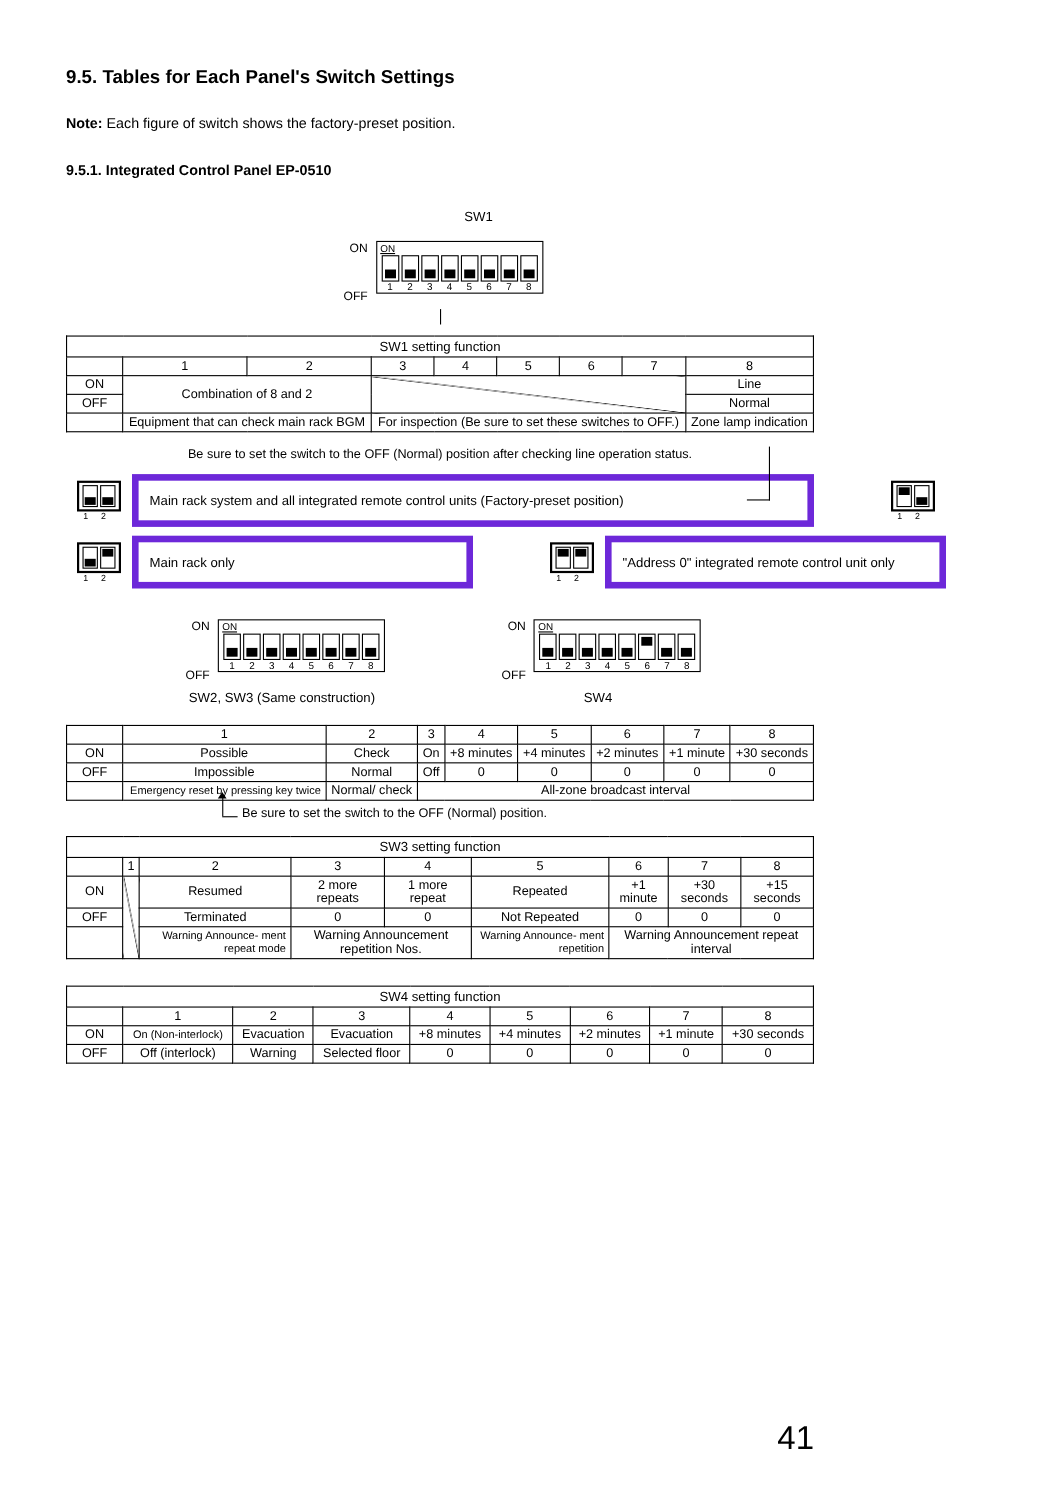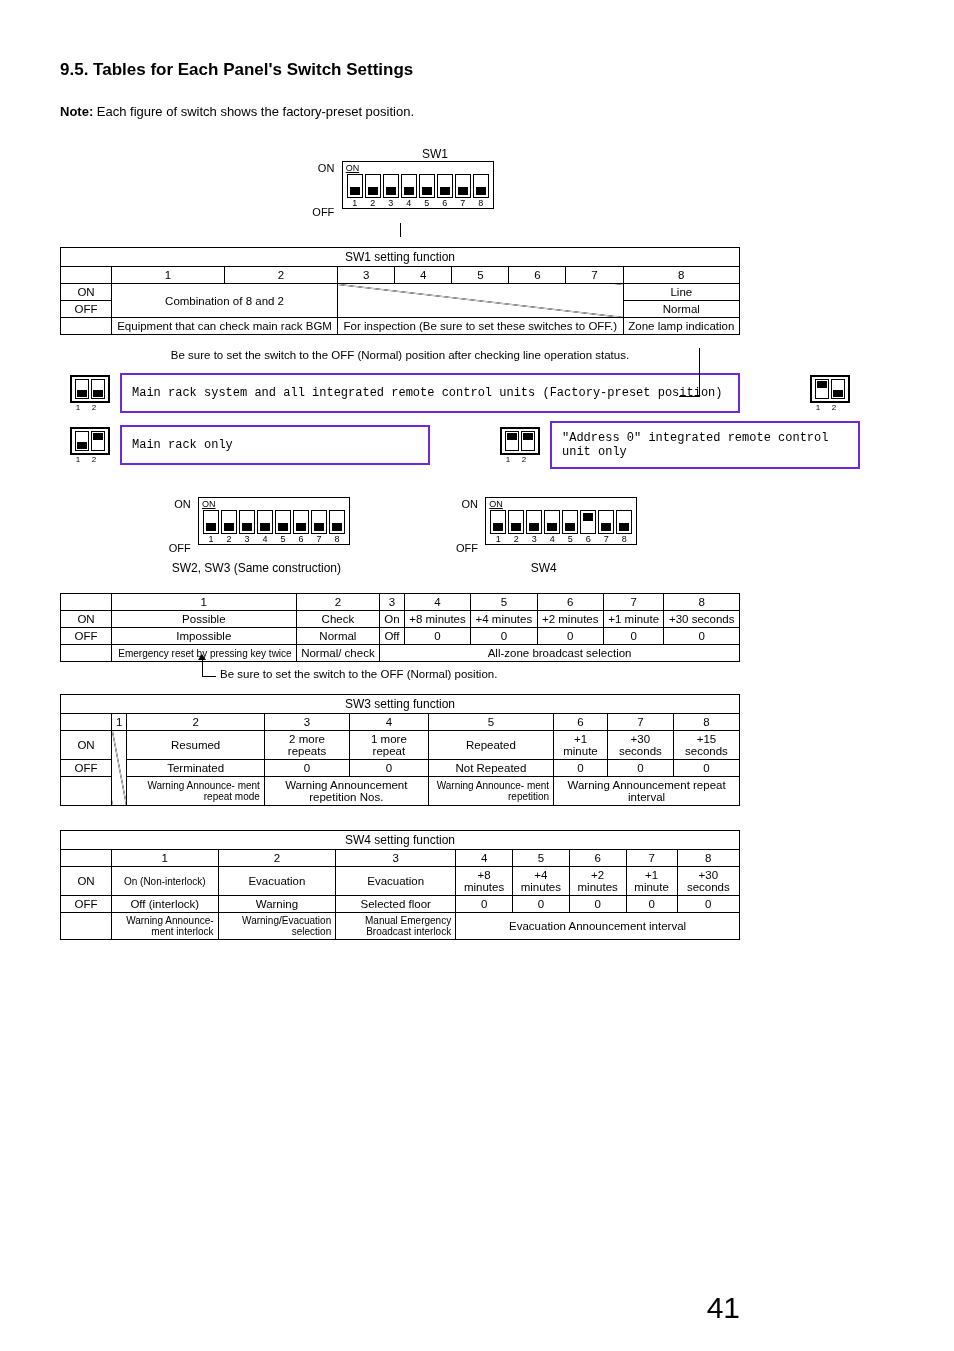--- a/index.html
+++ b/index.html
@@ -87,21 +87,21 @@
     font-size: 12px;
     margin-top: 4px;
   }
 
   .sw1-figure {
     text-align: center;
     margin-bottom: 10px;
   }
   .sw1-title {
     font-size: 12px;
-    margin-bottom: 0;
+    margin-bottom: 15px;
     padding-left: 70px;
   }
   .connector-line {
     width: 1px; height: 14px;
     background: #000;
     margin: 2px auto 0;
   }
 
   
   table {
@@ -140,28 +140,27 @@
     border: 0;
   }
   .sd-dip-col {
     width: 60px;
     display:flex;
     justify-content:center;
   }
   .sd-gap { width: 60px; }
   .sd-text {
     flex: 1;
-    border: 2px solid #6d28d9;
+    border: 6px solid #6d28d9;
     padding: 8px 10px;
     font-size: 12px;
     text-align: left;
     min-height: 20px;
     display: flex;
     align-items: center;
-    font-family: Liberation Mono, monospace;
   }
   .sd-row + .sd-row { margin-top: 8px; }
 
   .mini-dip-body {
     border: 2px solid #000;
     display: inline-block;
     padding: 2px;
   }
   .mini-cells { display:flex; }
   .mini-cell {
@@ -244,20 +243,21 @@
 <body>
 
 <div class="page">
 
   <h2>9.5. Tables for Each Panel's Switch Settings</h2>
 
   <p class="note">
     <b>Note:</b><span> Each figure of switch shows the factory-preset position.</span>
   </p>
 
+  <h3>9.5.1. Integrated Control Panel  EP-0510</h3>
 
   <div class="sw1-figure">
     <div class="sw1-title">SW1</div>
     <div class="dip-wrap">
       <div>
         <span class="dip-label-on">ON</span>
         <span class="dip-body">
           <div class="dip-inner-on">ON</div>
           <div class="dip-cells" id="sw1-cells">
               <div class="dip-cell dip-down">
@@ -547,21 +547,21 @@
           <td>0</td>
           <td>0</td>
           <td>0</td>
           <td>0</td>
           <td>0</td>
     </tr>
     <tr>
       <td class="row-label"></td>
       <td class="left" style="font-size:10px">Emergency reset by pressing key twice</td>
       <td>Normal/ check</td>
-      <td colspan="6">All-zone broadcast selection</td>
+      <td colspan="6">All-zone broadcast interval</td>
     </tr>
   </tbody>
     </table>
   <div class="foot-note">
     <span class="arrowhead"></span><span class="hline"></span>
     <span>Be sure to set the switch to the OFF (Normal) position.</span>
   </div>
 
   <table class="sw-table">
     <tbody>
@@ -643,24 +643,17 @@
       <td class="row-label">OFF</td>
       <td>Off (interlock)</td>
           <td>Warning</td>
           <td>Selected floor</td>
           <td>0</td>
           <td>0</td>
           <td>0</td>
           <td>0</td>
           <td>0</td>
     </tr>
-    <tr>
-      <td class="row-label"></td>
-      <td class="left" style="font-size:10px">Warning Announce- ment interlock</td>
-      <td class="left" style="font-size:10px">Warning/Evacuation selection</td>
-      <td class="left" style="font-size:10px">Manual Emergency Broadcast interlock</td>
-      <td colspan="5">Evacuation Announcement interval</td>
-    </tr>
   </tbody>
     </table>
 
   <div class="page-num">41</div>
 </div>
 
 </body></html>

